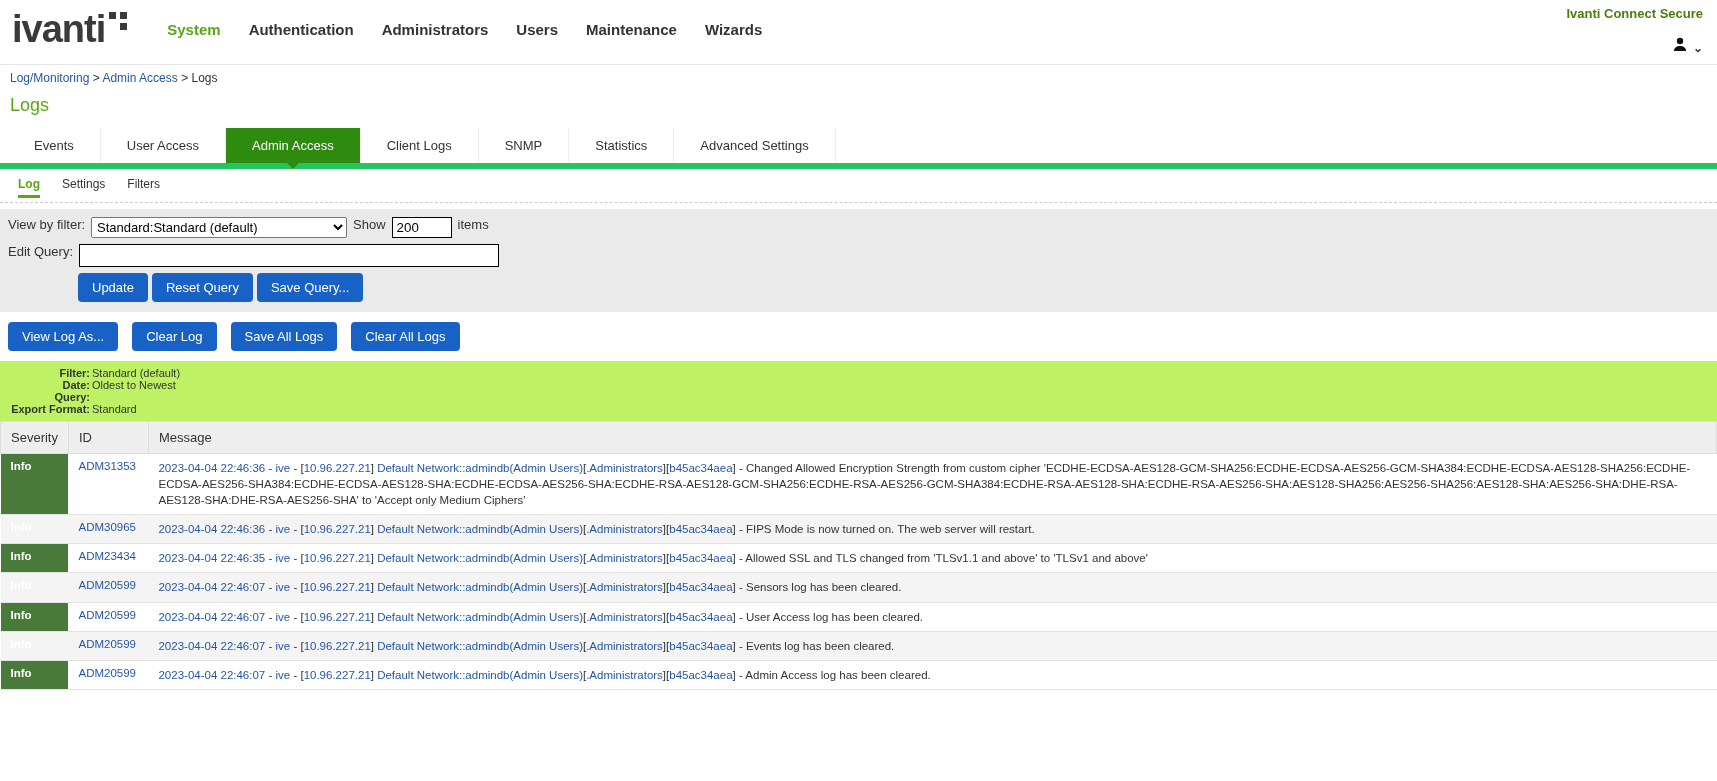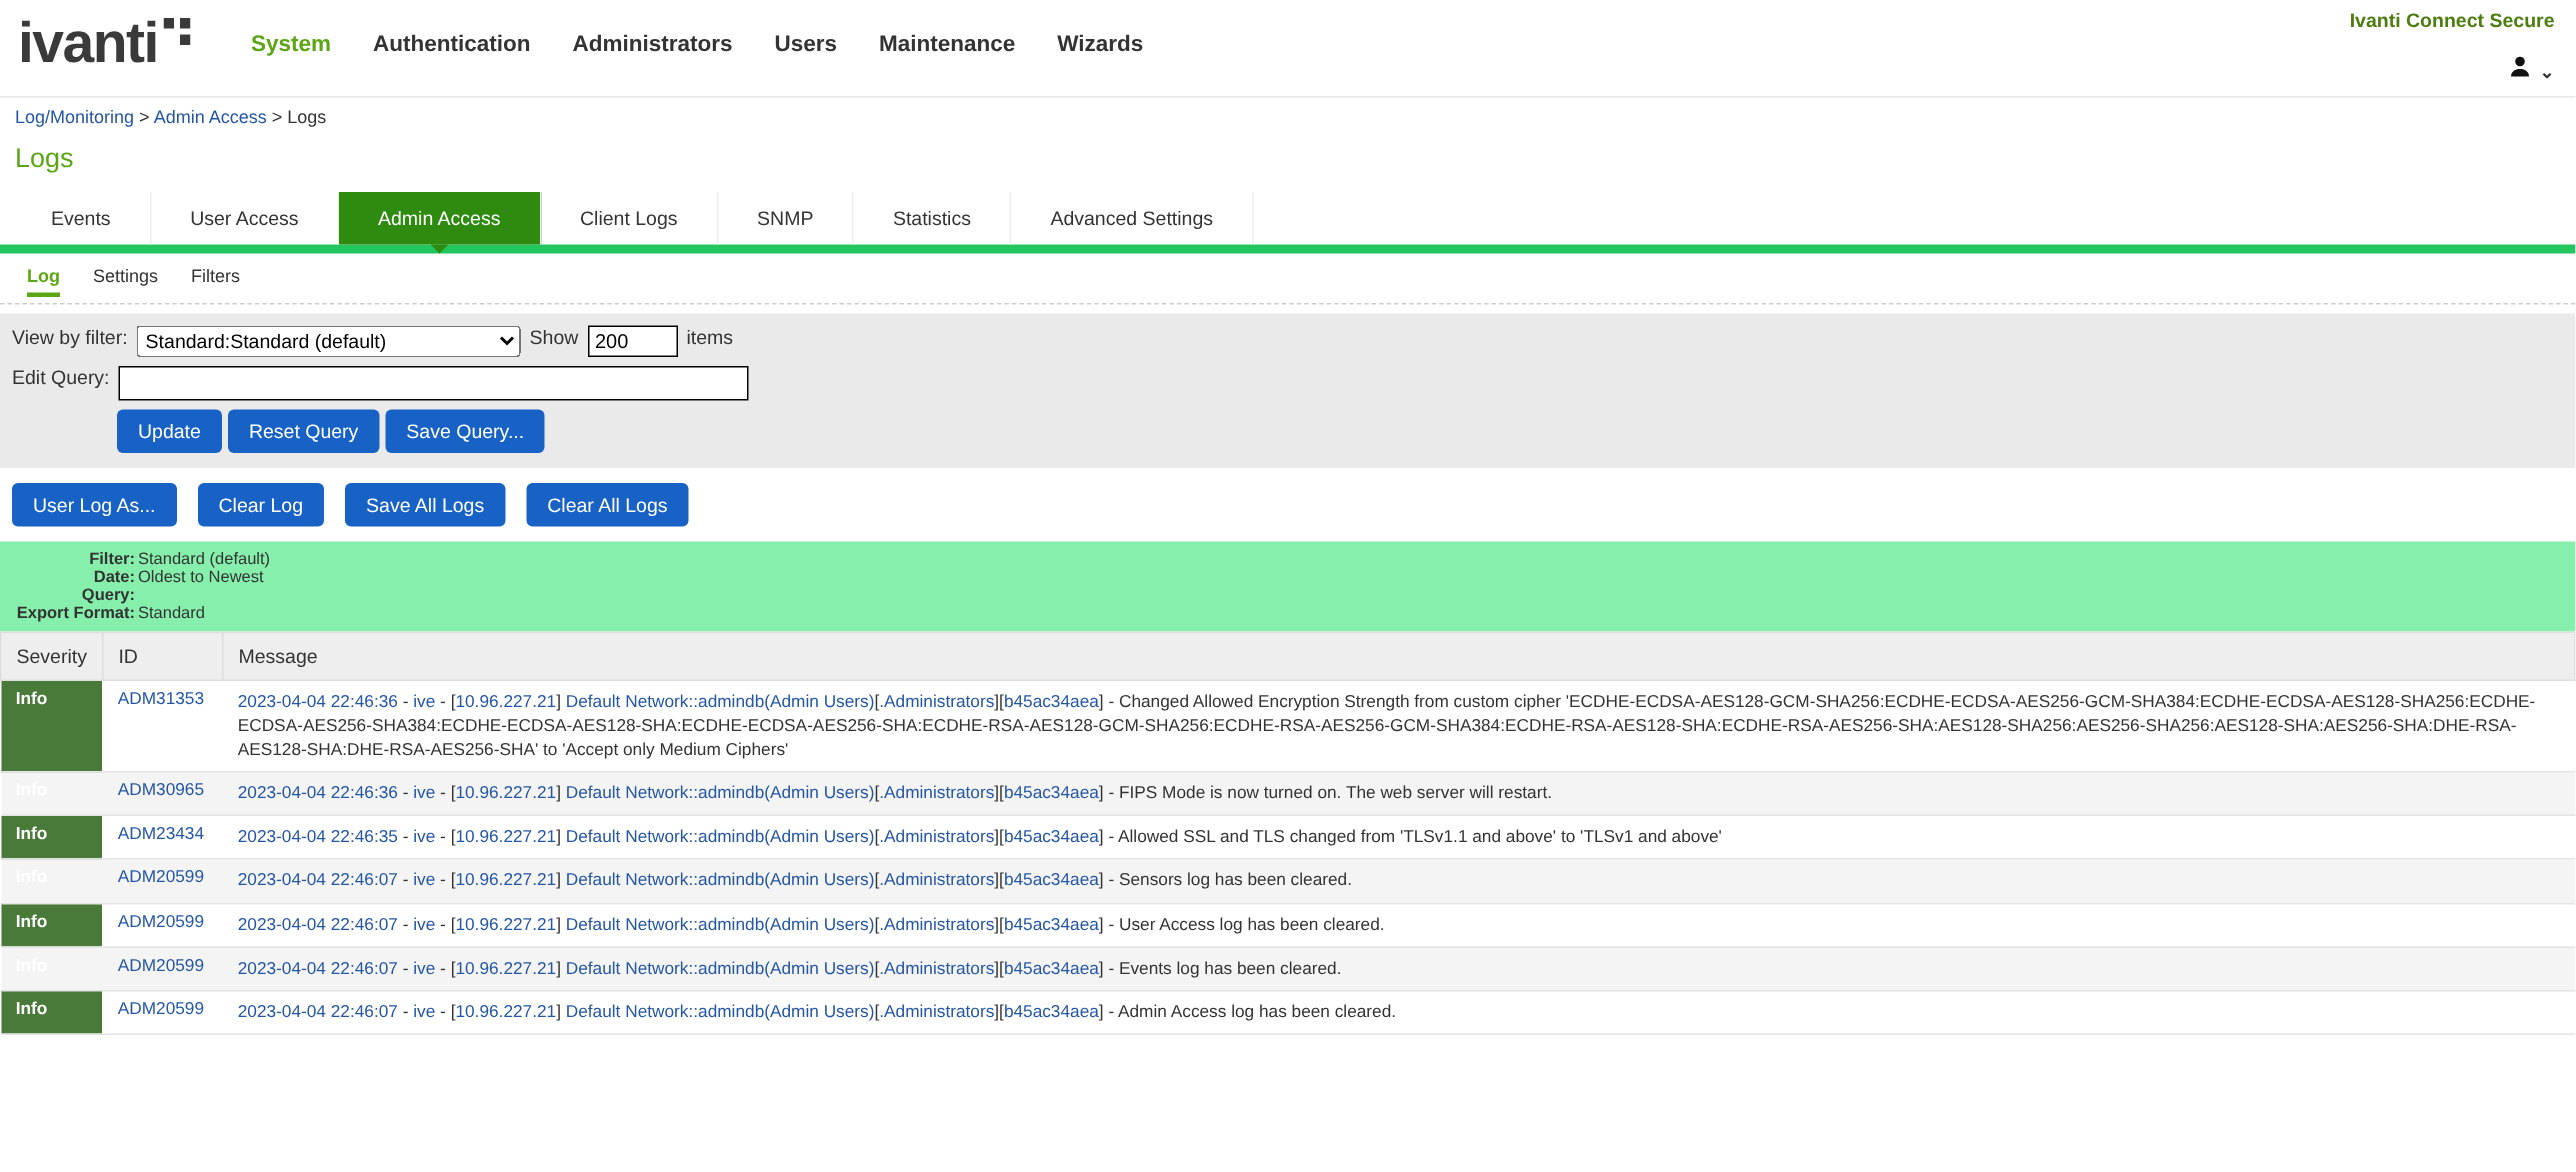--- a/index.html
+++ b/index.html
@@ -25,21 +25,21 @@
 .subtabs .sub.active { color: #5aa614; font-weight: bold; border-bottom: 3px solid #5aa614; }
 .filter-panel { background: #eaeaea; padding: 8px 8px 10px 8px; margin: 0; }
 .row { display: flex; align-items: flex-start; gap: 6px; margin-bottom: 6px; font-size: 13px; }
 .row label { font-size: 13px; }
 select.filter-sel { width: 256px; font-size: 13px; padding: 1px; }
 input.num { width: 60px; padding: 2px 4px; border: 1px solid #000; }
 input.query { width: 420px; padding: 3px 4px; border: 1px solid #000; }
 .btn { background: #1862c6; color: #fff; border: none; padding: 7px 14px; border-radius: 4px; font-size: 13px; cursor: pointer; }
 .btn-row { display: flex; gap: 4px; margin-left: 70px; }
 .action-row { display: flex; gap: 14px; padding: 10px 8px; }
-.meta-panel { background: #86efac; padding: 6px 10px; font-size: 11px; }
+.meta-panel { background: #bef264; padding: 6px 10px; font-size: 11px; }
 .meta-panel .mrow { display: flex; }
 .meta-panel .mlabel { width: 82px; text-align: right; font-weight: bold; padding-right: 2px; }
 .log-table { width: 100%; border-collapse: collapse; }
 .log-table th { background: #eee; text-align: left; padding: 8px 10px; font-size: 13px; font-weight: normal; border: 1px solid #ddd; color: #333; }
 .log-table td { padding: 6px 10px; font-size: 11.5px; vertical-align: top; border-bottom: 1px solid #e4e4e4; }
 .log-table tr.row-alt td { background: #f4f4f4; }
 .sev-cell { background: #4a7a3a; color: #fff; font-weight: bold; width: 55px; font-size: 12px; padding: 8px 8px; }
 .id-cell { width: 80px; }
 .id-cell a, .msg-cell a { color: #2456a6; text-decoration: none; cursor: pointer; }
 .msg-cell { line-height: 1.4; color: #333; }
@@ -120,21 +120,21 @@
     <input class="query" type="text" value="" style="">
   </div>
   <div class="btn-row">
     <button class="btn">Update</button>
     <button class="btn">Reset Query</button>
     <button class="btn">Save Query...</button>
   </div>
 </div>
 
 <div class="action-row">
-  <button class="btn">User Log As...</button>
+  <button class="btn">View Log As...</button>
   <button class="btn">Clear Log</button>
   <button class="btn">Save All Logs</button>
   <button class="btn">Clear All Logs</button>
 </div>
 
 <div class="meta-panel">
   <div class="mrow">
       <span class="mlabel">Filter:</span>
       <span>Standard (default)</span>
     </div>

